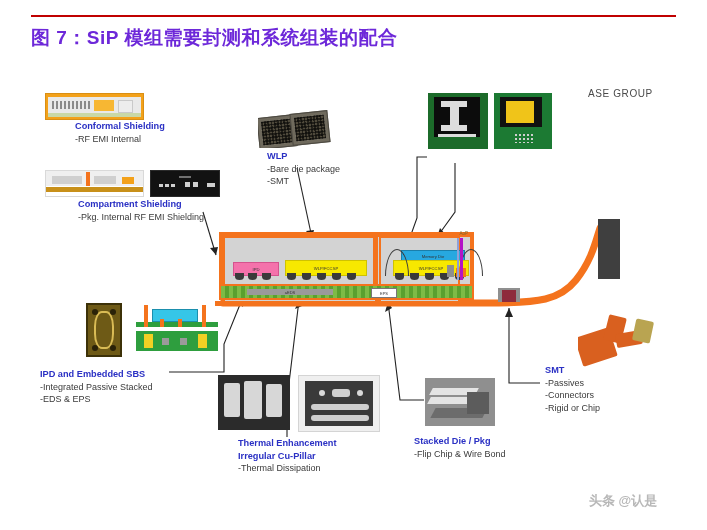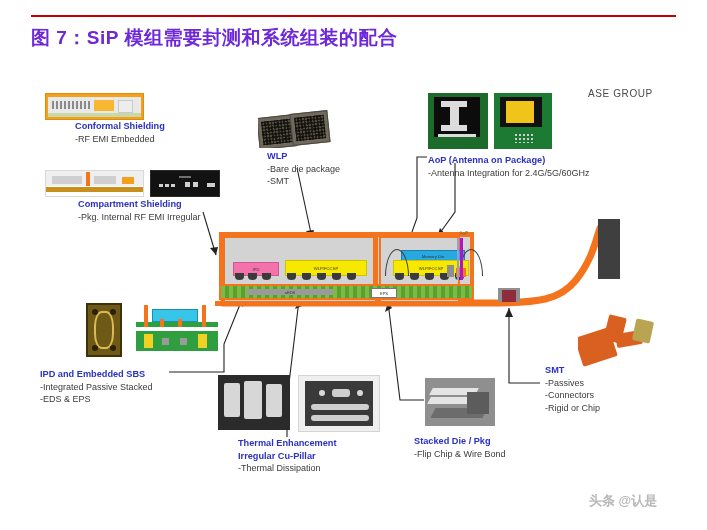--- a/index.html
+++ b/index.html
@@ -359,38 +359,34 @@
     <div class="pcb"></div>
   </div>
 
   <div class="conn-blk"></div>
   <div class="conn-small">
     <div class="c"></div>
   </div>
 
   <div class="lbl" style="left:43px;top:120px;margin-left:32px;">
     <div class="t">Conformal Shielding</div>
-    <div class="s">-RF EMI Embedded</div>
+    <div class="s">-RF EMI Internal</div>
   </div>
 
   <div class="lbl" style="left:30px;top:198px;margin-left:48px;">
     <div class="t">Compartment Shielding</div>
-    <div class="s">-Pkg. Internal RF EMI Irregular</div>
+    <div class="s">-Pkg. Internal RF EMI Shielding</div>
   </div>
 
   <div class="lbl" style="left:267px;top:150px;">
     <div class="t">WLP</div>
     <div class="s">-Bare die package</div>
     <div class="s">-SMT</div>
   </div>
 
-  <div class="lbl" style="left:428px;top:154px;">
-    <div class="t">AoP (Antenna on Package)</div>
-    <div class="s">-Antenna Integration for 2.4G/5G/60GHz</div>
-  </div>
 
   <div class="lbl" style="left:40px;top:368px;">
     <div class="t">IPD and Embedded SBS</div>
     <div class="s">-Integrated Passive Stacked</div>
     <div class="s">-EDS &amp; EPS</div>
   </div>
 
   <div class="lbl" style="left:414px;top:435px;">
     <div class="t">Stacked Die / Pkg</div>
     <div class="s">-Flip Chip &amp; Wire Bond</div>

